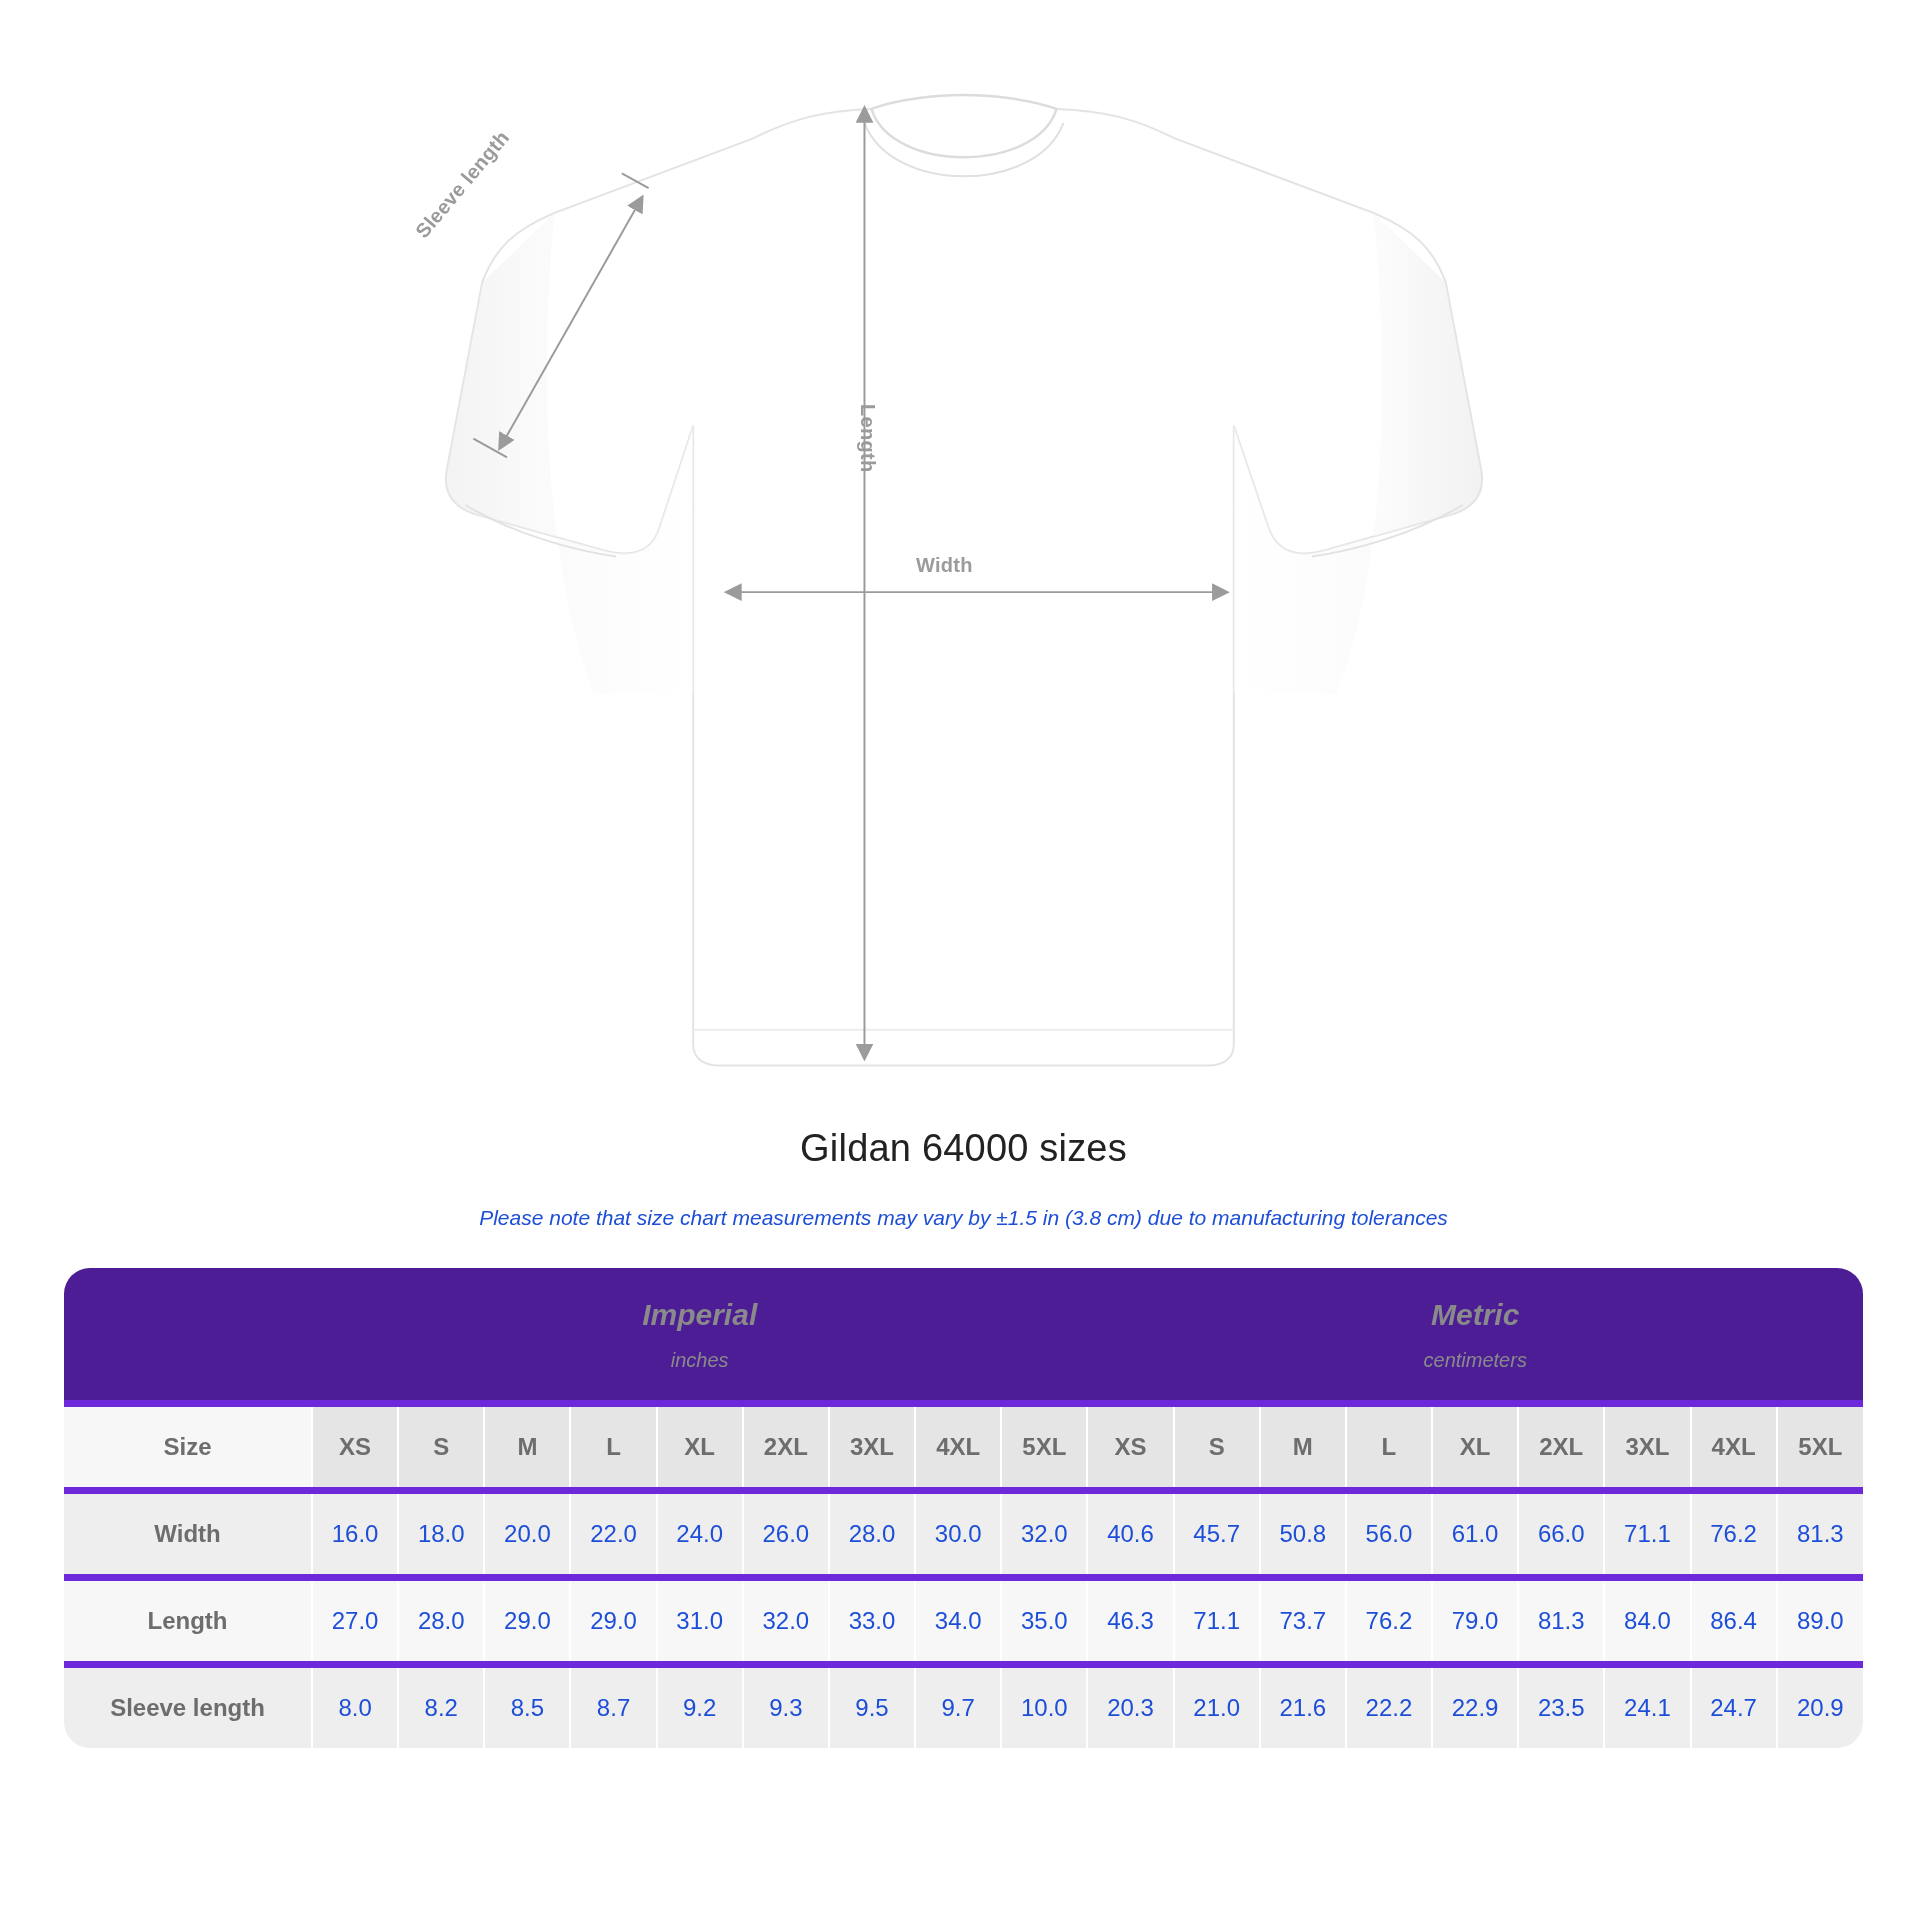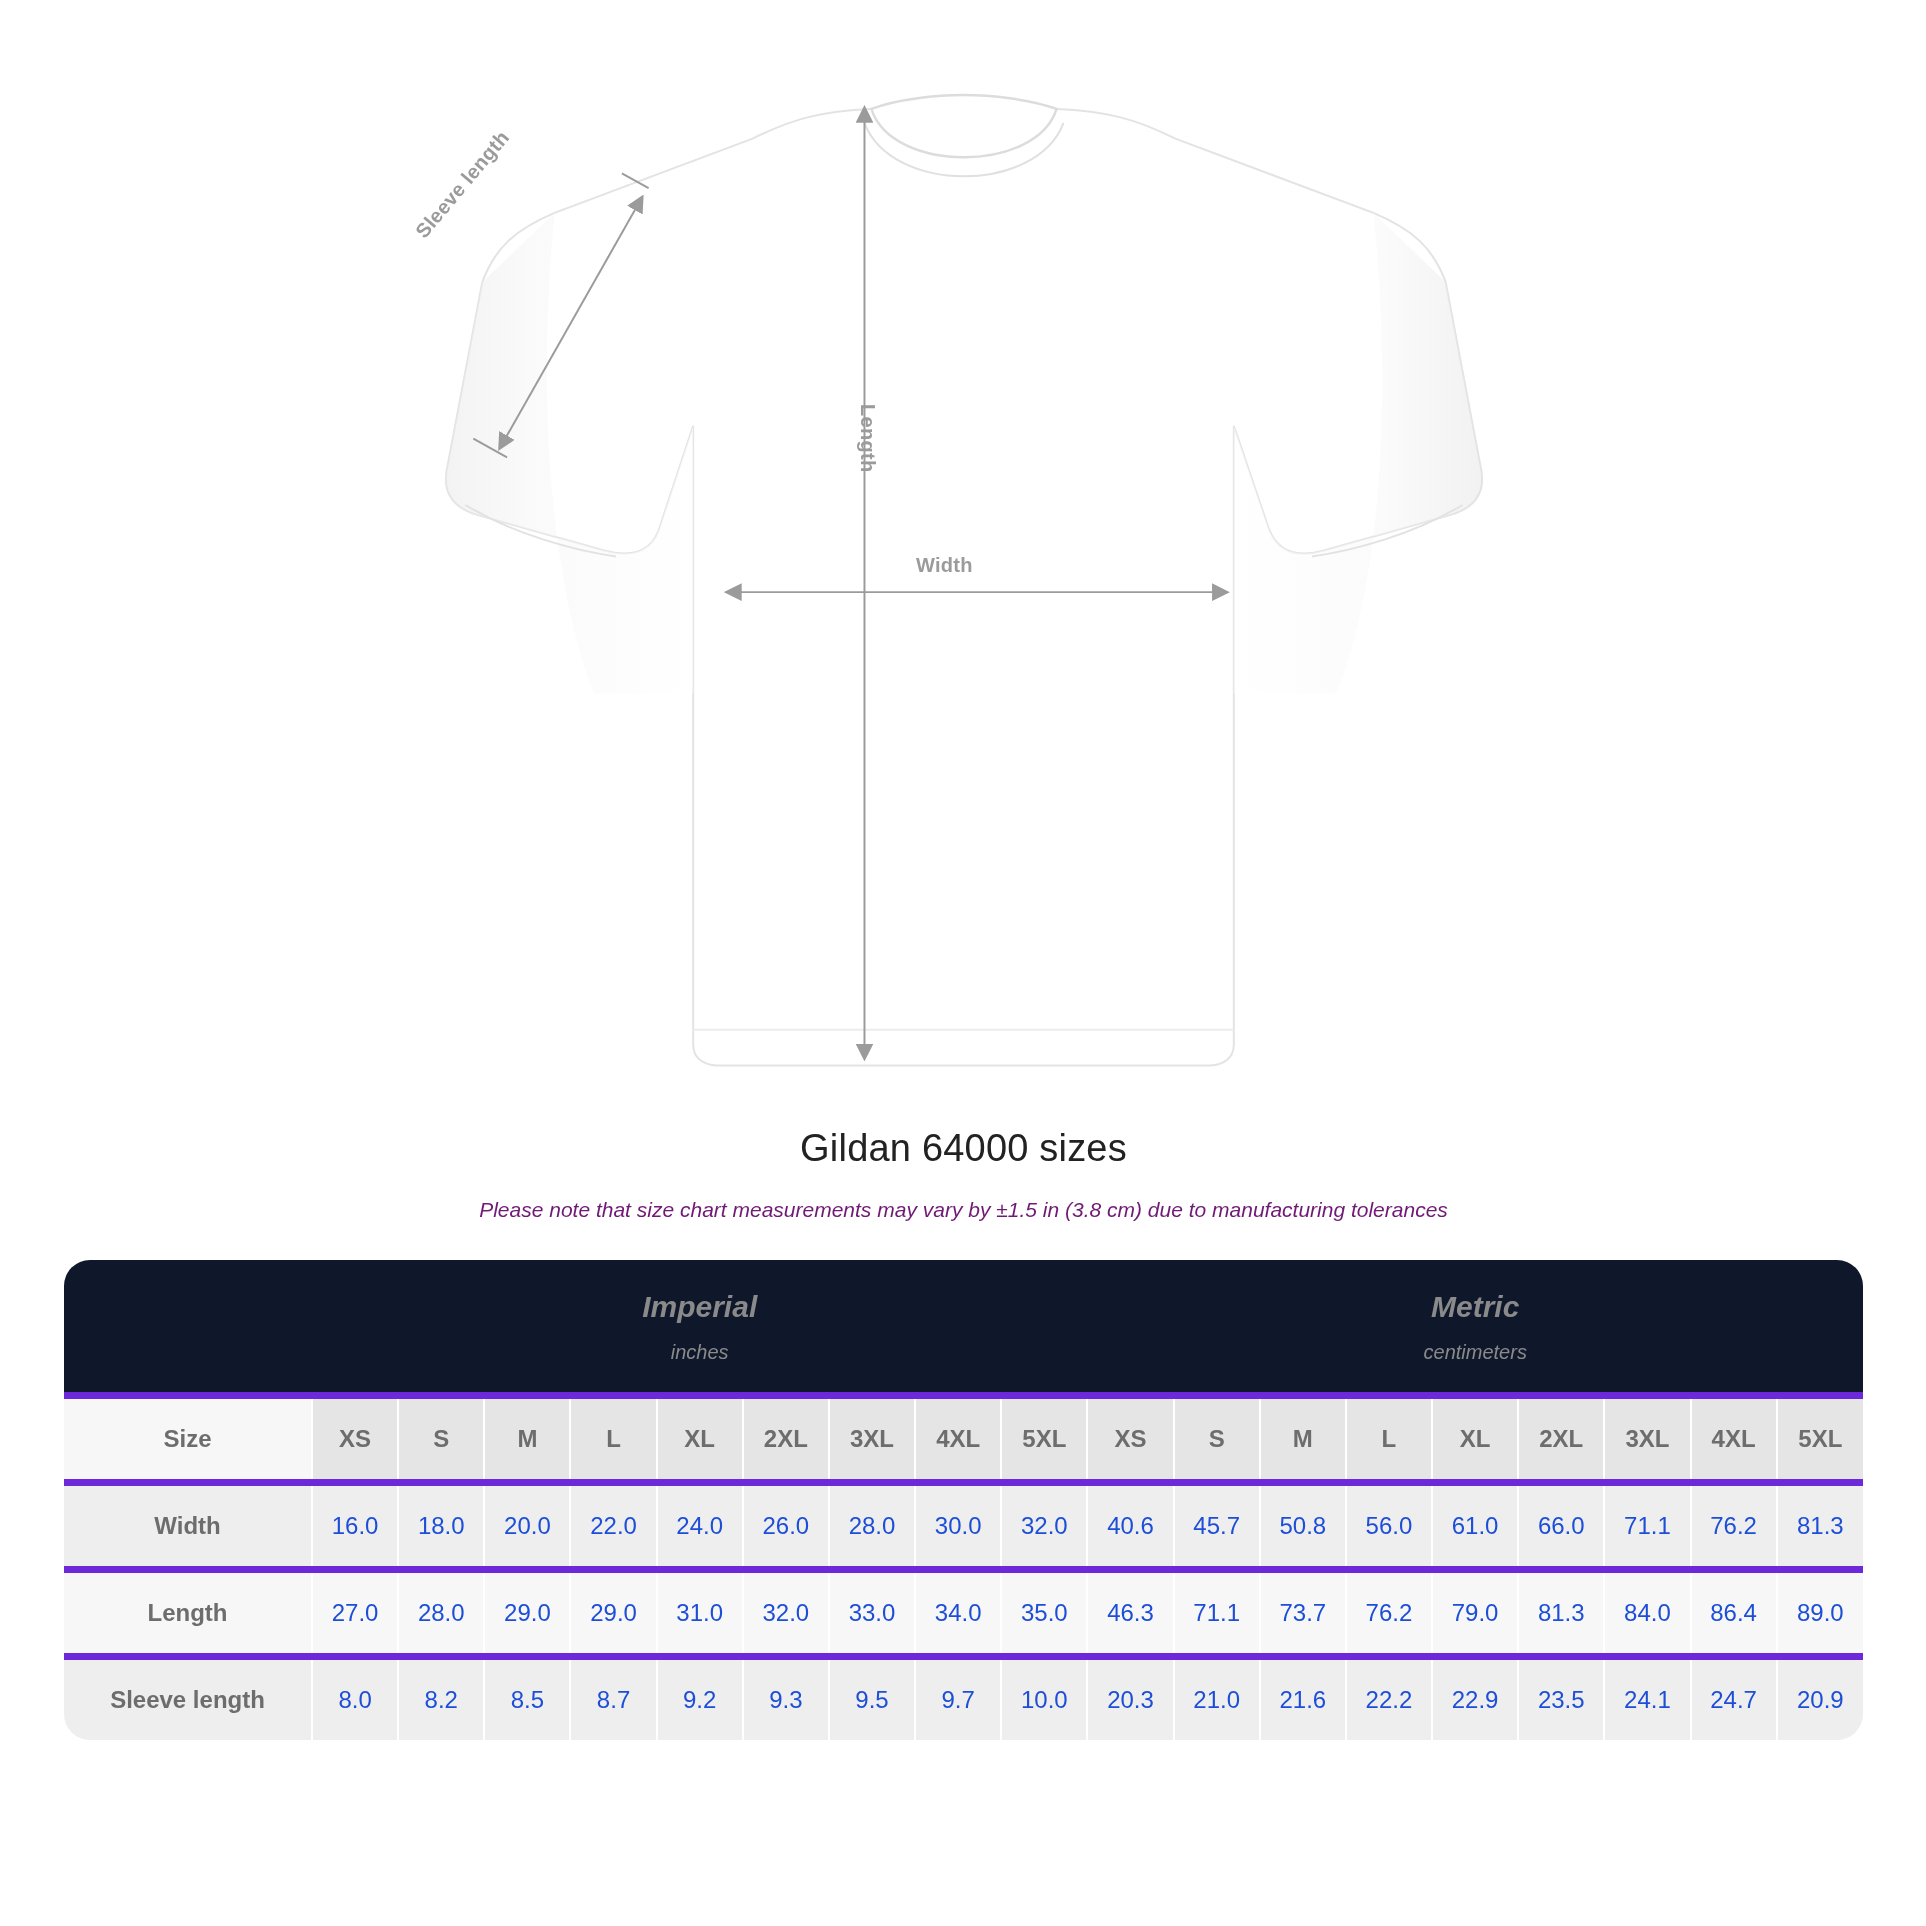--- a/index.html
+++ b/index.html
@@ -66,43 +66,43 @@
   .chart-title {
     font-size: 38px;
     font-weight: normal;
     color: #222222;
     margin: 18px;
     letter-spacing: 0.2px;
   }
   .chart-note {
     font-size: 21px;
     font-style: italic;
-    color: #701a75;
-    margin-top: 28px;
+    color: #1d4ed8;
+    margin-top: 36px;
   }
 
   
   .table-wrap {
     margin: 38px 64px 0 64px;
     border-radius: 26px;
     overflow: hidden;
   }
   table.size-table {
     border-collapse: collapse;
     width: 100%;
     table-layout: fixed;
   }
   table.size-table td,
   table.size-table th {
     text-align: center;
     vertical-align: middle;
     font-family: "Liberation Sans", sans-serif;
   }
   .unit-header-row td {
-    background: #0f172a;
+    background: #4c1d95;
     padding: 30px 0 28px 0;
   }
   .unit-name {
     font-size: 30px;
     font-weight: bold;
     font-style: italic;
     color: #8a8a8a;
   }
   .unit-sub {
     font-size: 20px;

